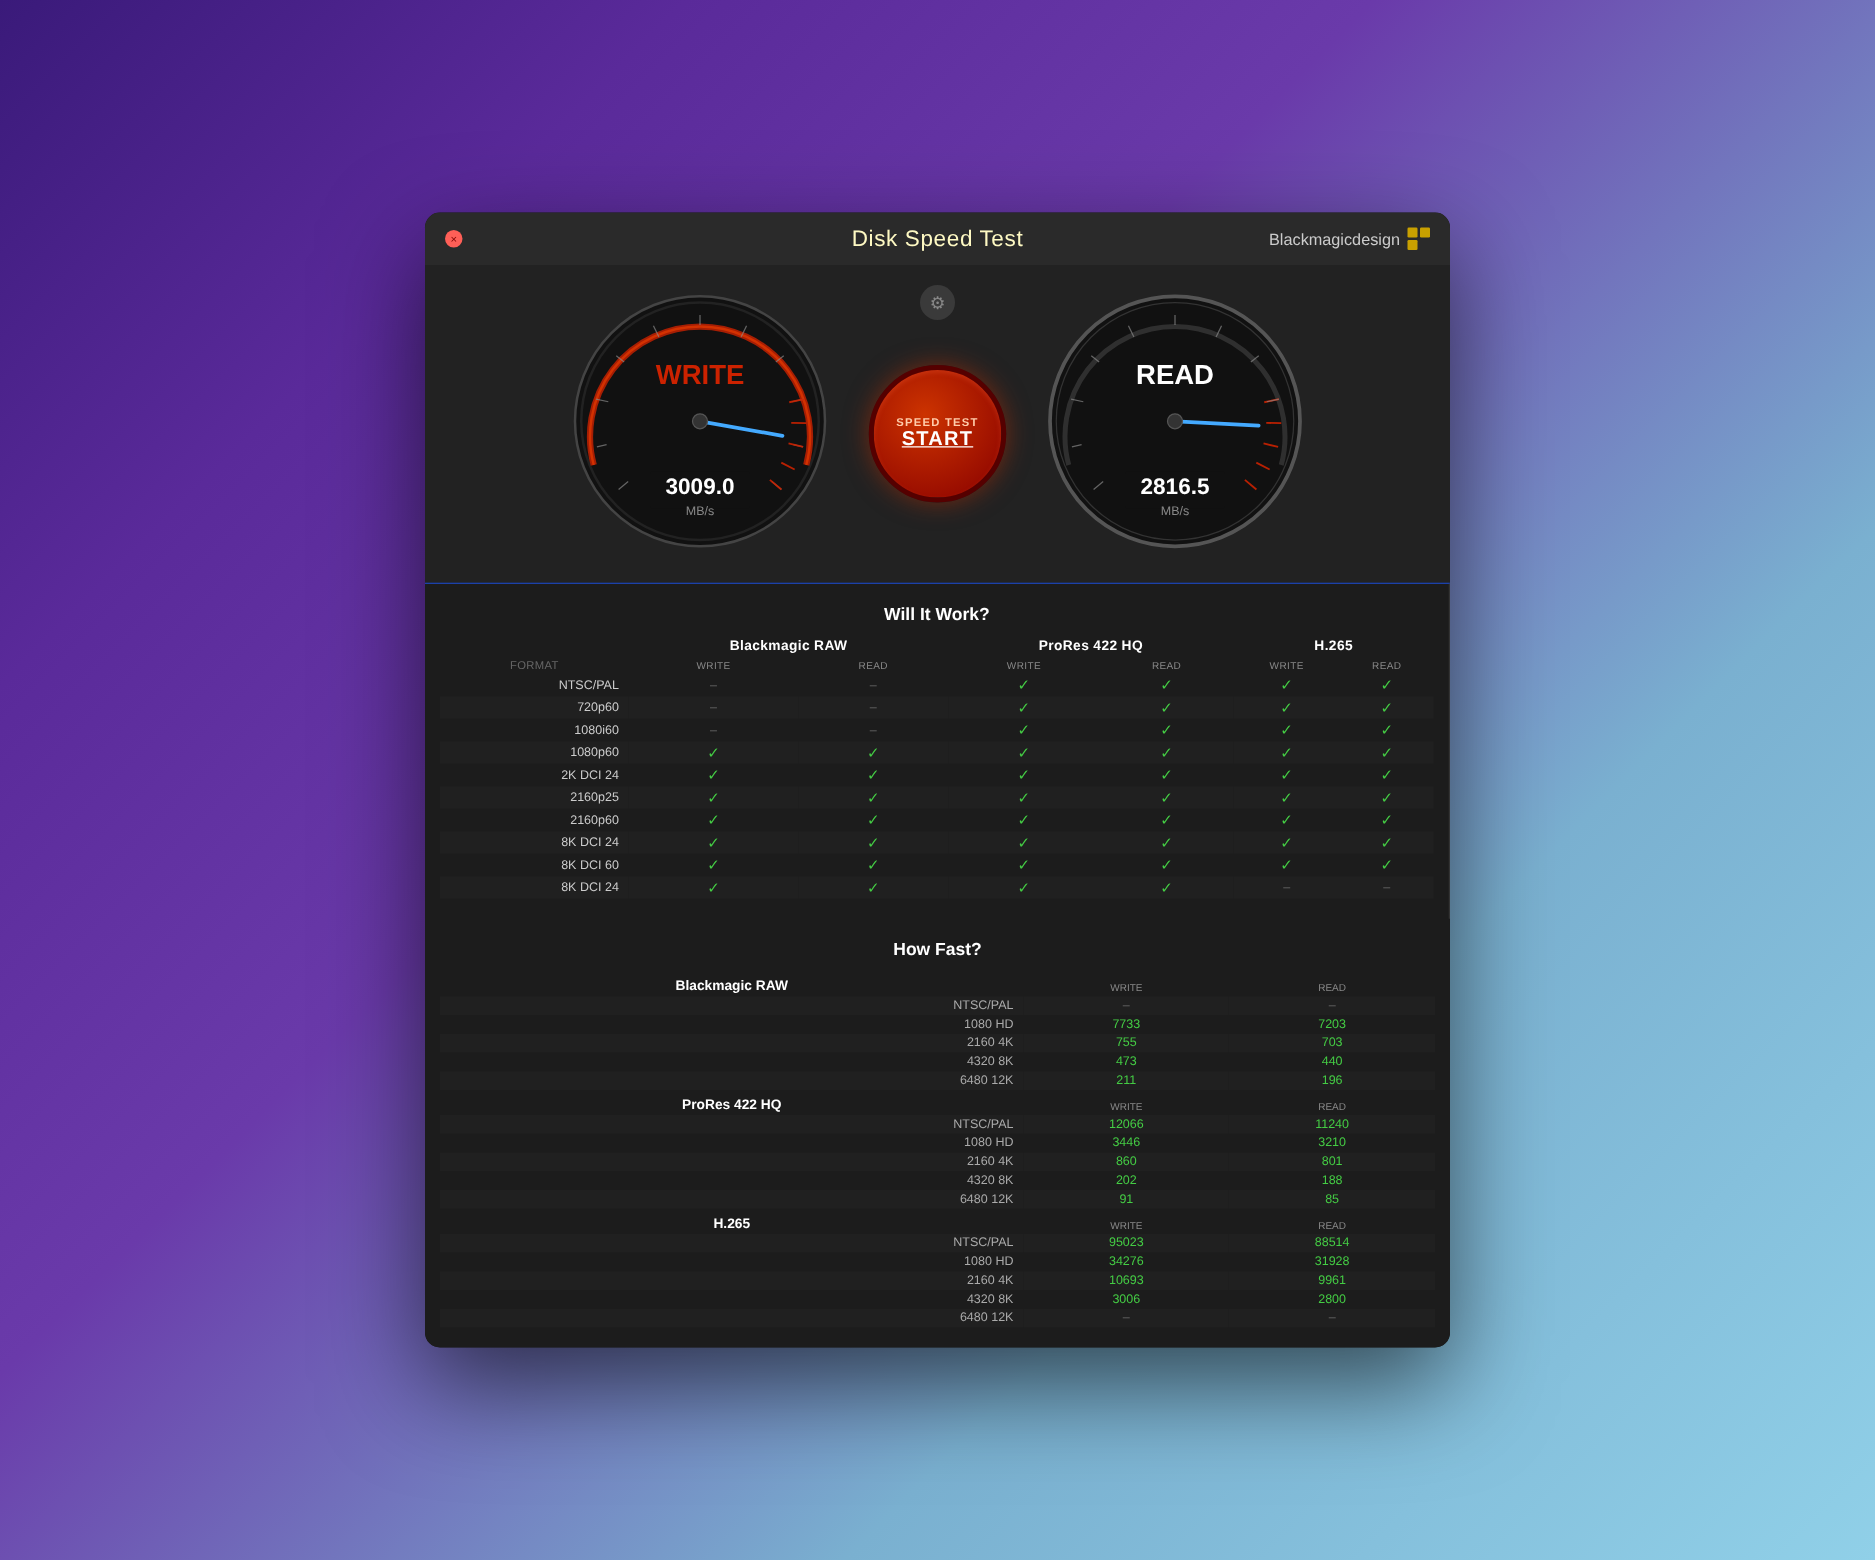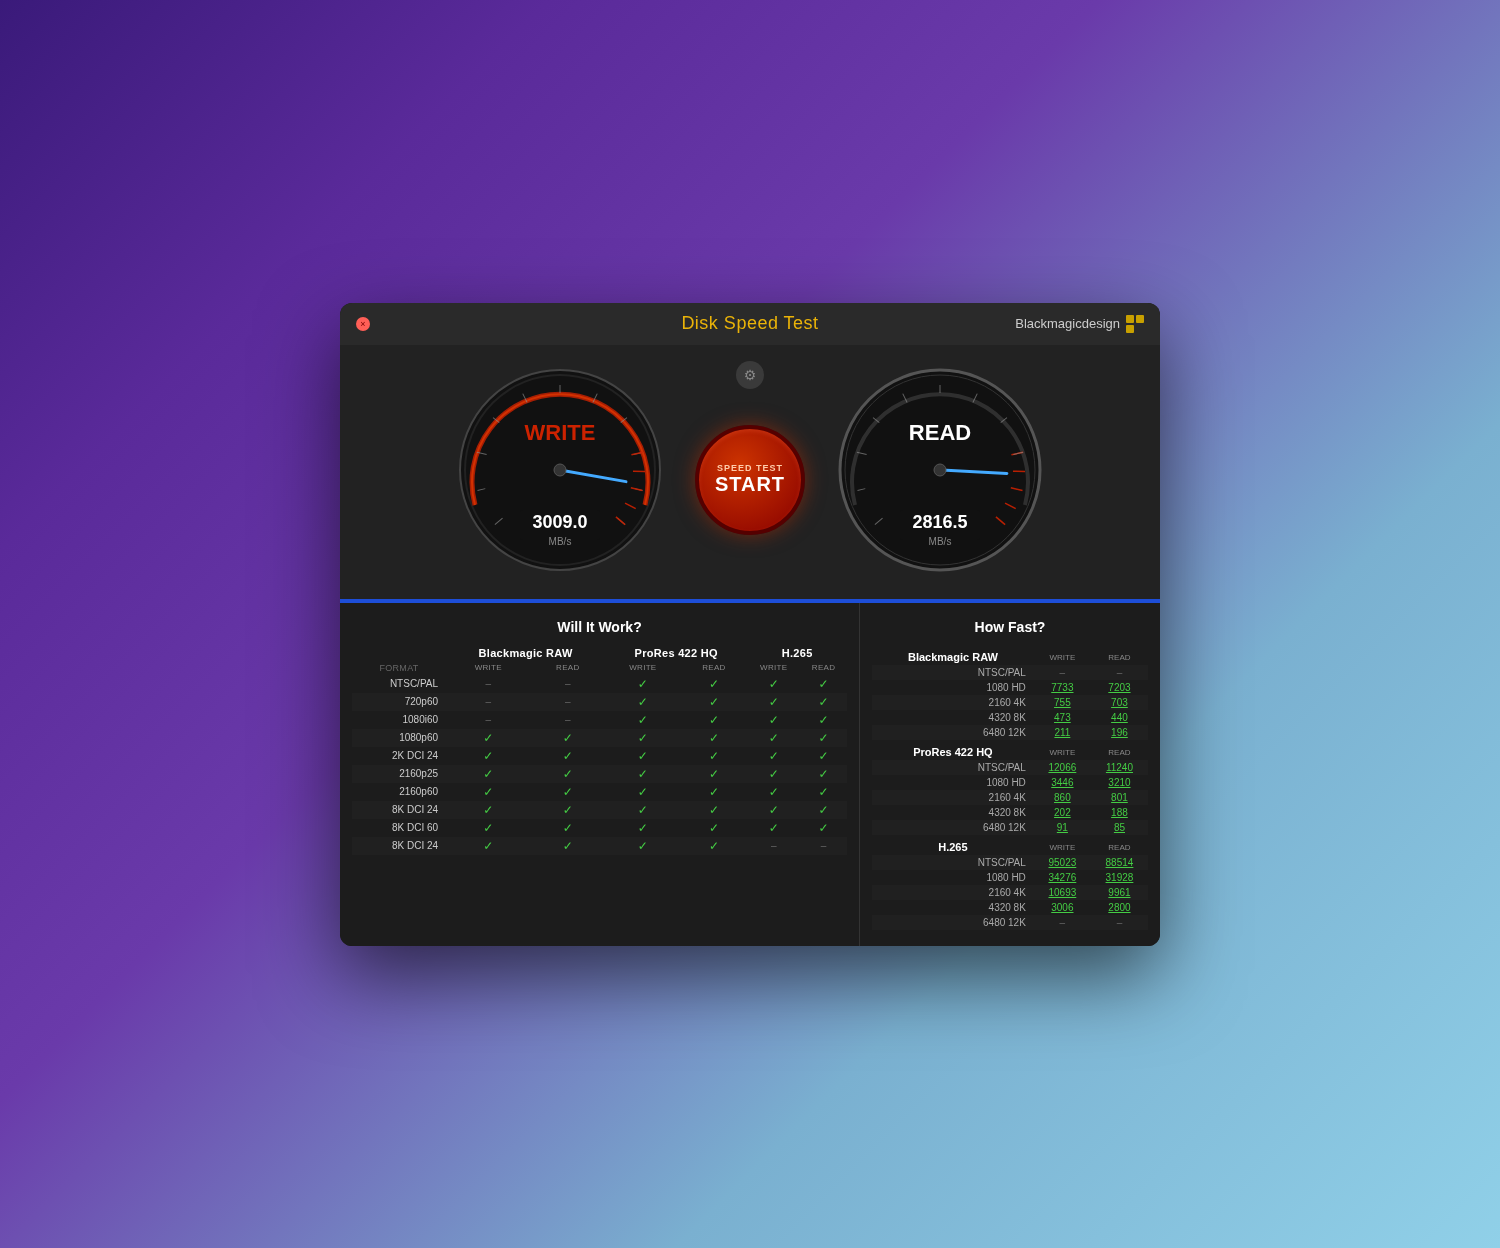--- a/index.html
+++ b/index.html
@@ -27,21 +27,21 @@
       justify-content: space-between;
     }
     .close-btn {
       width: 14px; height: 14px;
       background: #ff5f57;
       border-radius: 50%;
       display: flex; align-items: center; justify-content: center;
       font-size: 9px; color: #7a0000; cursor: pointer;
     }
     .title-bar-title {
-      color: #eab308;
+      color: #fef9c3;
       font-size: 18px;
       font-weight: 300;
       letter-spacing: 0.5px;
       position: absolute;
       left: 50%;
       transform: translateX(-50%);
     }
     .bmd-logo {
       display: flex;
       align-items: center;
@@ -116,31 +116,33 @@
       cursor: pointer;
       color: #ffffff;
     }
     .start-btn-label1 {
       font-size: 9px;
       font-weight: 600;
       letter-spacing: 1px;
       color: #ffccaa;
     }
     .start-btn-label2 {
-      font-size: 20px;
+      font-size: 16px;
       font-weight: 700;
       letter-spacing: 1px;
       color: #ffffff;
+      text-decoration: underline;
     }
 
     
     .data-section {
       background: #1c1c1c;
       display: flex;
-      border-top: 4px solid #1d4ed8;
+      border-top: 1px solid #1d4ed8;
+      flex-direction: column;
     }
     .will-it-work {
       flex: 1;
       padding: 16px 12px;
       border-right: 1px solid #333;
     }
     .how-fast {
       flex: 0 0 300px;
       padding: 16px 12px;
     }
@@ -166,21 +168,21 @@
     }
     td {
       text-align: center;
       padding: 2px 3px;
       color: #aaaaaa;
       font-size: 10px;
     }
     tr:nth-child(even) td { background: rgba(255,255,255,0.02); }
     .check { color: #44cc44; font-size: 12px; }
     .dash { color: #666; }
-    .num-green { color: #44cc44; font-size: 10px; font-weight: 500; text-decoration: underline; }
+    .num-green { color: #44cc44; font-size: 10px; font-weight: 500; }
     .subheader-row th { color: #888; font-size: 8px; text-transform: uppercase; }
     .format-name { color: #cccccc; font-size: 10px; text-align: right; padding-right: 8px; }
   </style>
 </head>
 <body>
 
 <div class="app-window">
 
   <div class="title-bar" style="position:relative;">
     <div class="close-btn">×</div>

